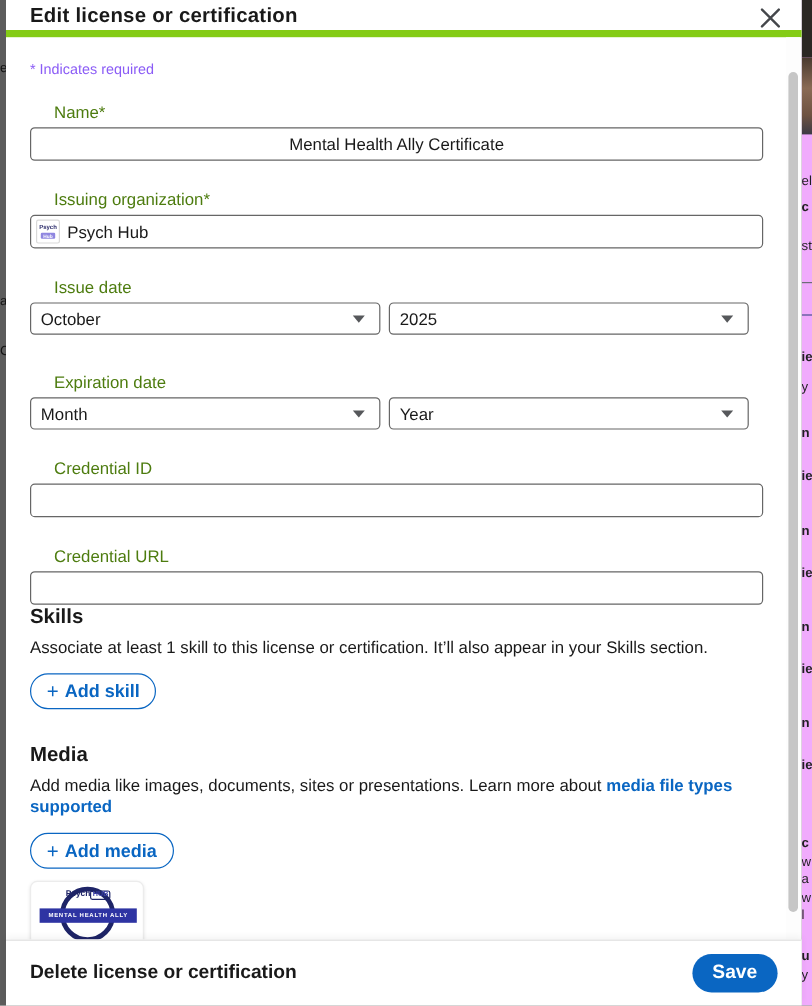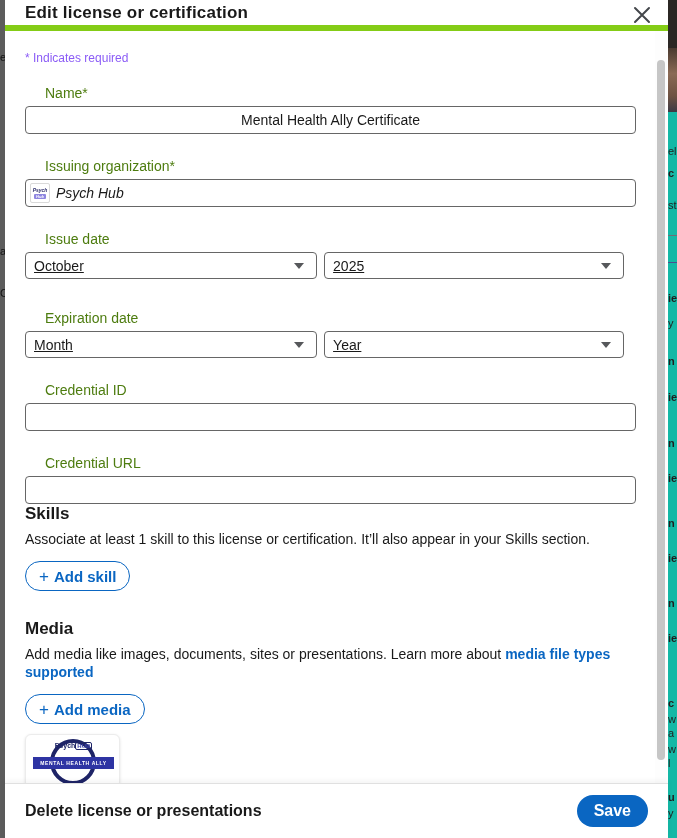--- a/index.html
+++ b/index.html
@@ -9,21 +9,21 @@
     position:relative; overflow:hidden; background:#7a7a7a;
   }
 
   
   .bg-left {
     position:absolute; left:0; top:0; width:5px; height:838px;
     background:#5c5c5c; z-index:0; overflow:hidden;
   }
   .bg-right {
     position:absolute; right:0; top:0; width:9px; height:838px;
-    background:#14b8a6; z-index:0; overflow:hidden;
+    background:#f0abfc; z-index:0; overflow:hidden;
   }
   .bg-right .bg-top { position:absolute; top:0; left:0; width:9px; height:48px; background:#2b2724; }
   .bg-right .bg-photo { position:absolute; top:48px; left:0; width:9px; height:64px;
     background:linear-gradient(180deg,#4a3a30 0%,#8a6a55 40%,#6e5242 75%,#3c3a45 100%); }
   .bg-line { position:absolute; left:0; width:9px; height:1px; background:#6d6d77; }
   .frag { position:absolute; left:0; font-size:11px; color:#1f1f1f; line-height:11px; white-space:nowrap; }
   .frag.fb { font-weight:bold; }
   .bg-left .frag { color:#111; }
 
   
@@ -51,33 +51,33 @@
   .field-label { display:block; font-size:14px; color:#4d7c0f; margin-bottom:5px; line-height:16px;margin-left:20px; }
 
   .text-input {
     width:611px; height:28px; border:1px solid #666666; border-radius:4px;
     font-family:"Liberation Sans", sans-serif;
     font-size:14px; color:rgba(0,0,0,0.9); padding:0 8px; background:#fff;
     display:flex; align-items:center;
   }
   input.text-input { display:block;text-align:center; }
 
-  .org-input { padding:0 4px;font-style:italic; }
+  .org-input { padding:0 4px; }
   .org-logo {
     width:20px; height:20px; border:1px solid #d9d9d9; border-radius:2px; background:#fff;
     display:flex; flex-direction:column; align-items:center; justify-content:center; margin-right:6px; flex:0 0 auto;
   }
   .org-logo .l1 { font-size:5px; font-weight:700; color:#2d2d6b; line-height:5px; }
   .org-logo .l2 { font-size:4px; font-weight:700; color:#ffffff; background:#8f86e0; border-radius:1px; padding:0 2px; line-height:5px; margin-top:1px; }
 
   .select-row { display:flex; gap:7px; }
   .select {
     height:27px; border:1px solid #666666; border-radius:4px; background:#fff;
     display:flex; align-items:center; justify-content:space-between;
-    font-size:14px; color:rgba(0,0,0,0.9); padding:0 12px 0 8px; cursor:pointer;text-decoration:underline;
+    font-size:14px; color:rgba(0,0,0,0.9); padding:0 12px 0 8px; cursor:pointer;
   }
   .select.s1 { width:298px; }
   .select.s2 { width:306px; }
   .caret { width:0; height:0; border-left:5px solid transparent; border-right:5px solid transparent; border-top:6px solid #56585b; }
 
   .section-heading { font-size:17px; font-weight:700; color:rgba(0,0,0,0.9); }
   .section-heading.media { margin-top:28px; }
   .section-desc { margin-top:6px; font-size:14px; color:rgba(0,0,0,0.9); line-height:18px; }
   .inline-link { color:#0a66c2; font-weight:700; text-decoration:none; cursor:pointer; }
 
@@ -254,17 +254,17 @@
 
     </div>
 
   </div>
 
   <div class="scrollbar">
     <div class="scroll-thumb"></div>
   </div>
 
   <div class="modal-footer">
-    <button class="delete-btn">Delete license or presentations</button>
+    <button class="delete-btn">Delete license or certification</button>
     <button class="save-btn">Save</button>
   </div>
 
 </div>
 
 </body></html>

